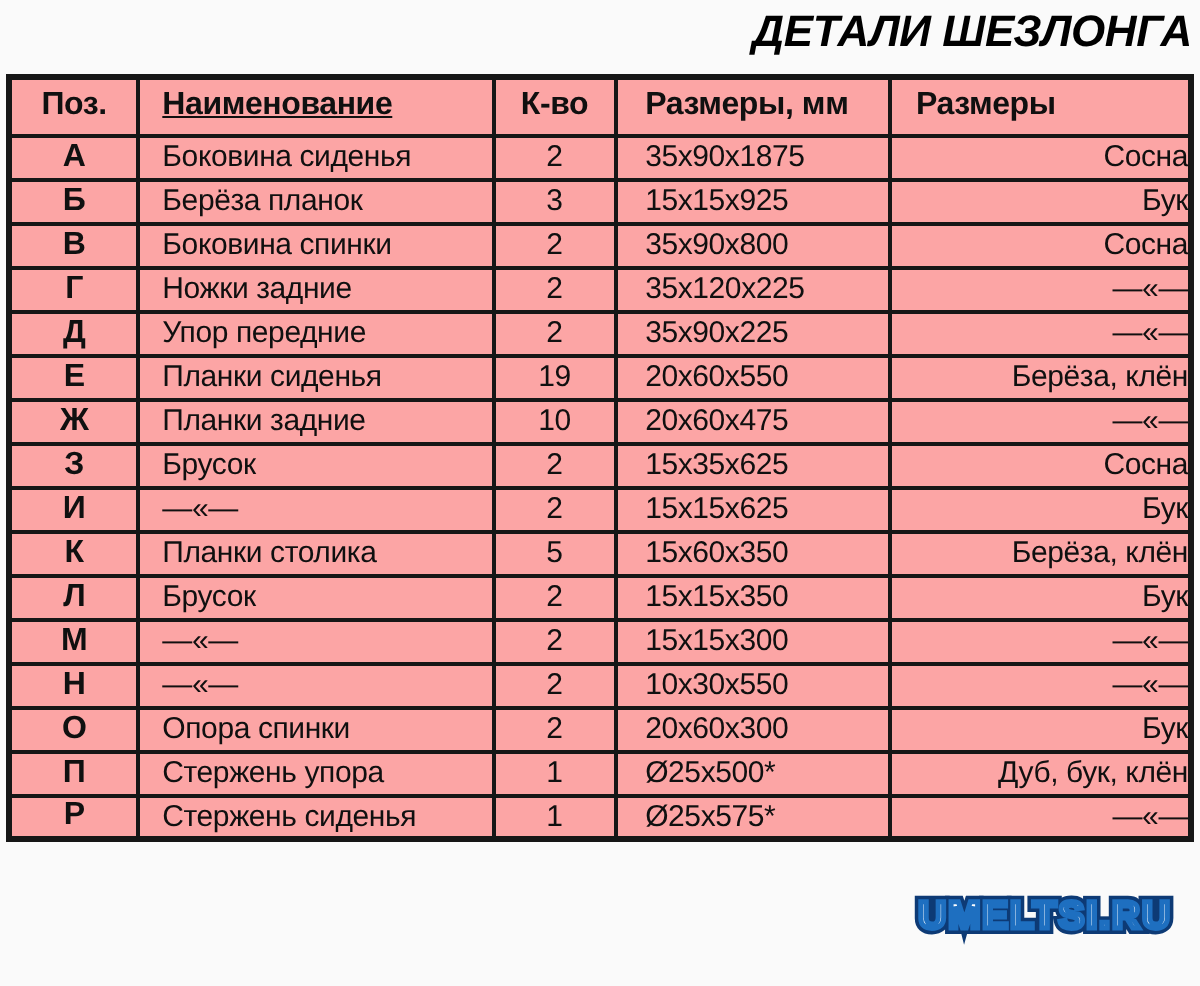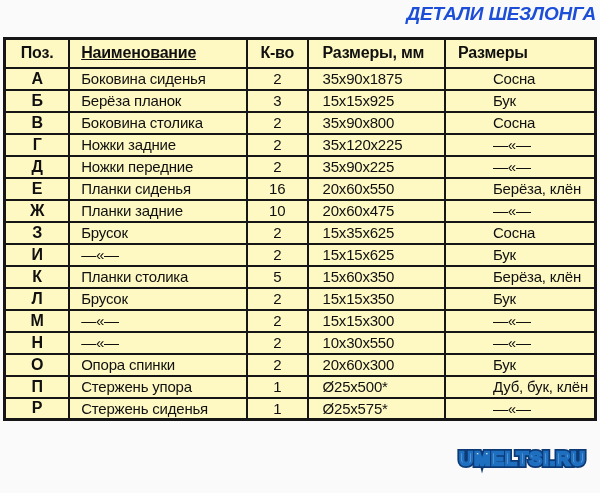--- a/index.html
+++ b/index.html
@@ -7,35 +7,35 @@
   body {
     position: relative;
     background: #fafafa;
     font-family: "Liberation Sans", sans-serif;
     overflow: hidden;
   }
   .page-title {
     position: absolute;
     top: 3px;
     right: 4px;
-    font-size: 19px;
+    font-size: 22px;
     font-weight: bold;
     font-style: italic;
     letter-spacing: -0.2px;
-    color: #1d4ed8;
+    color: #000000;
     white-space: nowrap;
   }
   table.parts-table {
     position: absolute;
     left: 3px;
     top: 37px;
     width: 594px;
     border-collapse: collapse;
     table-layout: fixed;
-    background: #fef9c3;
+    background: #fca5a5;
     border: 3px solid #161616;
   }
   .parts-table th, .parts-table td {
     border: 2px solid #161616;
     color: #101010;
     white-space: nowrap;
     overflow: hidden;
     vertical-align: middle;
     letter-spacing: -0.2px;
   }
@@ -48,21 +48,21 @@
     height: 22px;
     font-size: 15px;
     font-weight: normal;
   }
   .parts-table .col0 { text-align: center; }
   .parts-table td.col0 { font-weight: bold; font-size: 16px; }
   .parts-table .col1 { text-align: left; padding-left: 11px; }
   .parts-table .col2 { text-align: center; }
   .parts-table .col3 { text-align: left; padding-left: 14px; }
   .parts-table th.col4 { text-align: left; padding-left: 12px; }
-  .parts-table td.col4 { text-align: left; padding-left: 47px; }
+  .parts-table td.col4 { text-align: right; padding-left: 47px; }
   .watermark {
     position: absolute;
     right: 14px;
     bottom: 23px;
     display: grid;
   }
   .watermark span {
     grid-area: 1 / 1;
     font-size: 19px;
     font-weight: bold;
@@ -105,43 +105,43 @@
       </tr>
       <tr>
         <td class="col0">Б</td>
         <td class="col1">Берёза планок</td>
         <td class="col2">3</td>
         <td class="col3">15x15x925</td>
         <td class="col4">Бук</td>
       </tr>
       <tr>
         <td class="col0">В</td>
-        <td class="col1">Боковина столика</td>
+        <td class="col1">Боковина спинки</td>
         <td class="col2">2</td>
         <td class="col3">35x90x800</td>
         <td class="col4">Сосна</td>
       </tr>
       <tr>
         <td class="col0">Г</td>
         <td class="col1">Ножки задние</td>
         <td class="col2">2</td>
         <td class="col3">35x120x225</td>
         <td class="col4">—«—</td>
       </tr>
       <tr>
         <td class="col0">Д</td>
-        <td class="col1">Ножки передние</td>
+        <td class="col1">Упор передние</td>
         <td class="col2">2</td>
         <td class="col3">35x90x225</td>
         <td class="col4">—«—</td>
       </tr>
       <tr>
         <td class="col0">Е</td>
         <td class="col1">Планки сиденья</td>
-        <td class="col2">16</td>
+        <td class="col2">19</td>
         <td class="col3">20x60x550</td>
         <td class="col4">Берёза, клён</td>
       </tr>
       <tr>
         <td class="col0">Ж</td>
         <td class="col1">Планки задние</td>
         <td class="col2">10</td>
         <td class="col3">20x60x475</td>
         <td class="col4">—«—</td>
       </tr>

